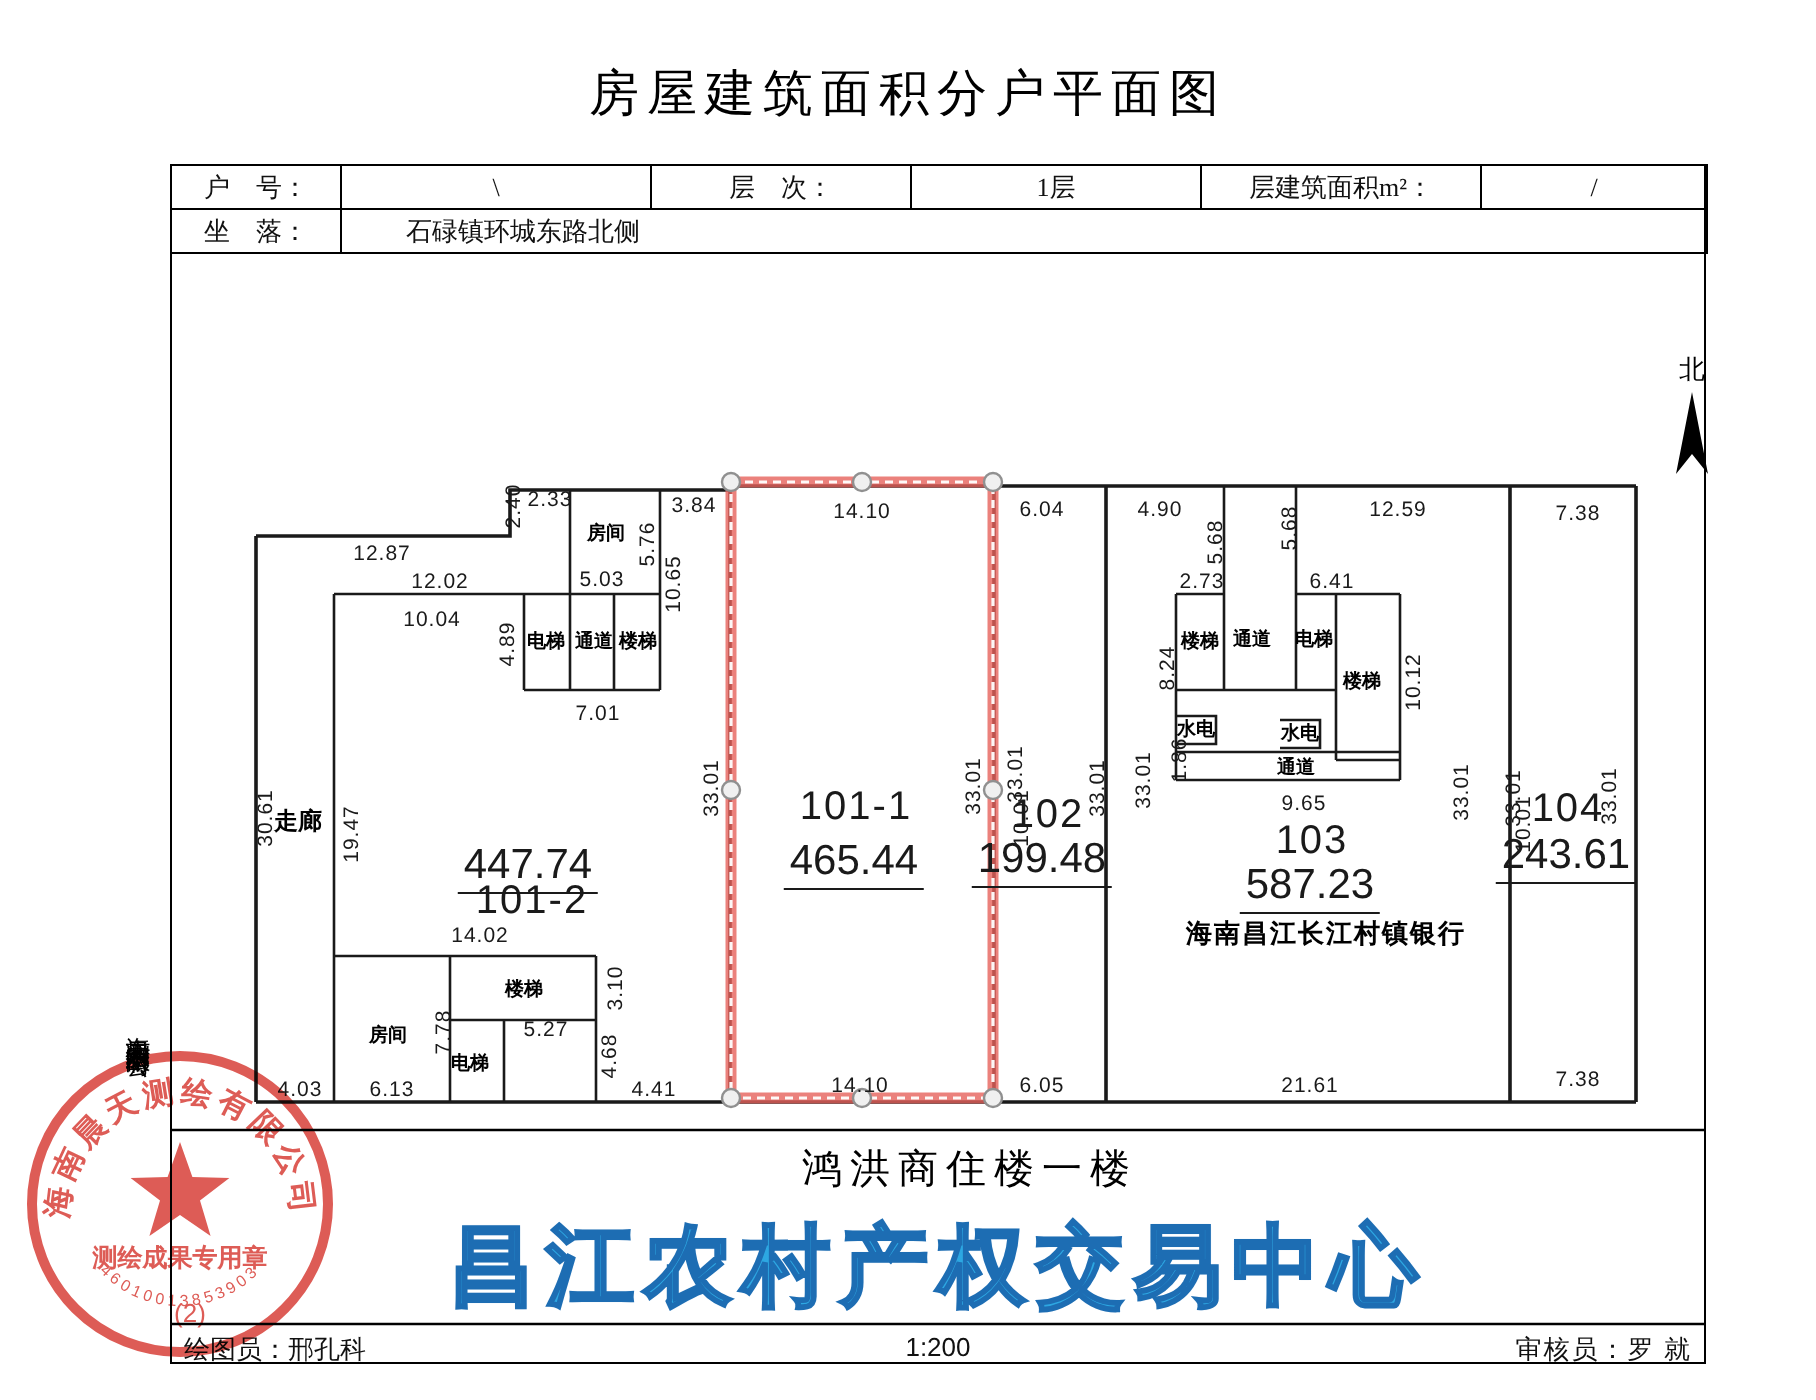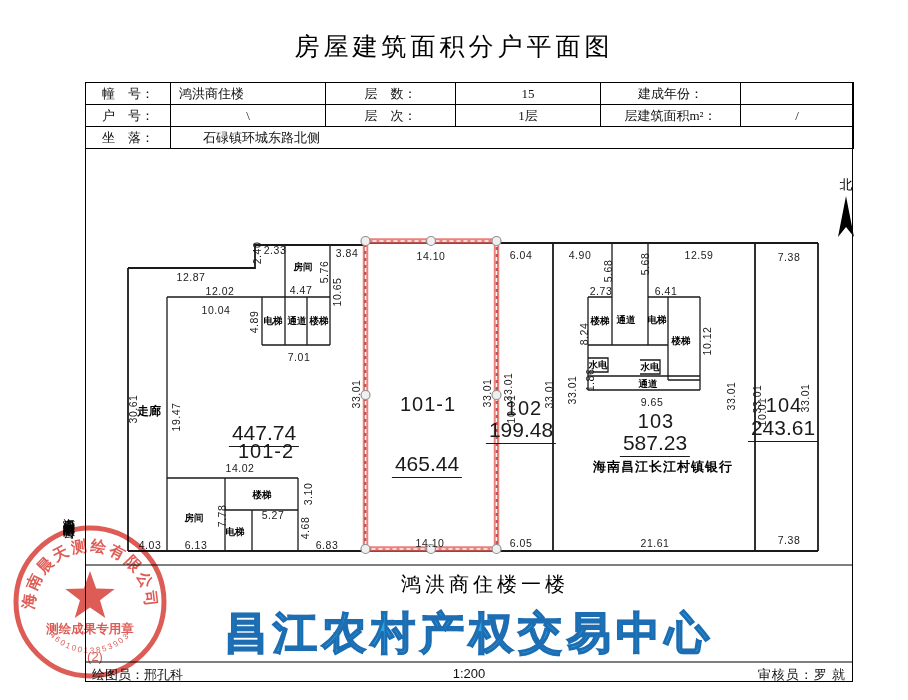--- a/index.html
+++ b/index.html
@@ -56,28 +56,20 @@
 <table class="info">
   <colgroup>
     <col style="width:85px">
       <col style="width:155px">
       <col style="width:130px">
     <col style="width:145px">
       <col style="width:140px">
       <col style="width:113px">
   </colgroup>
   <tbody>
-  <tr>
-    <td class="lbl">幢　号：</td>
-    <td style="text-align:left;padding-left:8px;">鸿洪商住楼</td>
-    <td class="lbl">层　数：</td>
-    <td>15</td>
-    <td class="lbl">建成年份：</td>
-    <td></td>
-  </tr>
   <tr>
     <td class="lbl">户　号：</td>
     <td>\</td>
     <td class="lbl">层　次：</td>
     <td>1层</td>
     <td class="lbl">层建筑面积m²：</td>
     <td>/</td>
   </tr>
   <tr>
     <td class="lbl">坐　落：</td>
@@ -119,35 +111,35 @@
   </g>
 </svg>
 
 <div id="plan-layer">
     <span class="dim" style="left: 191px; top: 277px;">12.87</span>
     <span class="dim" style="left: 220px; top: 291px;">12.02</span>
     <span class="dim" style="left: 216px; top: 310px;">10.04</span>
     <span class="dim" style="left: 257px; top: 253px; transform: translate(-50%, -50%) rotate(-90deg);">2.40</span>
     <span class="dim" style="left: 275px; top: 250px;">2.33</span>
     <span class="dim" style="left: 347px; top: 253px;">3.84</span>
-    <span class="dim" style="left: 301px; top: 290px;">4.47</span>
+    <span class="dim" style="left: 301px; top: 290px;">5.03</span>
     <span class="dim" style="left: 324px; top: 272px; transform: translate(-50%, -50%) rotate(-90deg);">5.76</span>
     <span class="dim" style="left: 337px; top: 292px; transform: translate(-50%, -50%) rotate(-90deg);">10.65</span>
     <span class="dim" style="left: 254px; top: 322px; transform: translate(-50%, -50%) rotate(-90deg);">4.89</span>
     <span class="dim" style="left: 299px; top: 357px;">7.01</span>
     <span class="dim" style="left: 133px; top: 409px; transform: translate(-50%, -50%) rotate(-90deg);">30.61</span>
     <span class="dim" style="left: 176px; top: 417px; transform: translate(-50%, -50%) rotate(-90deg);">19.47</span>
     <span class="dim" style="left: 240px; top: 468px;">14.02</span>
     <span class="dim" style="left: 308px; top: 494px; transform: translate(-50%, -50%) rotate(-90deg);">3.10</span>
     <span class="dim" style="left: 222px; top: 516px; transform: translate(-50%, -50%) rotate(-90deg);">7.78</span>
     <span class="dim" style="left: 273px; top: 515px;">5.27</span>
     <span class="dim" style="left: 305px; top: 528px; transform: translate(-50%, -50%) rotate(-90deg);">4.68</span>
     <span class="dim" style="left: 150px; top: 545px;">4.03</span>
     <span class="dim" style="left: 196px; top: 545px;">6.13</span>
-    <span class="dim" style="left: 327px; top: 545px;">6.83</span>
+    <span class="dim" style="left: 327px; top: 545px;">4.41</span>
     <span class="dim" style="left: 431px; top: 256px;">14.10</span>
     <span class="dim" style="left: 430px; top: 543px;">14.10</span>
     <span class="dim" style="left: 356px; top: 394px; transform: translate(-50%, -50%) rotate(-90deg);">33.01</span>
     <span class="dim" style="left: 487px; top: 393px; transform: translate(-50%, -50%) rotate(-90deg);">33.01</span>
     <span class="dim" style="left: 521px; top: 255px;">6.04</span>
     <span class="dim" style="left: 508px; top: 387px; transform: translate(-50%, -50%) rotate(-90deg);">33.01</span>
     <span class="dim" style="left: 511px; top: 409px; transform: translate(-50%, -50%) rotate(-90deg);">10.01</span>
     <span class="dim" style="left: 549px; top: 394px; transform: translate(-50%, -50%) rotate(-90deg);">33.01</span>
     <span class="dim" style="left: 572px; top: 390px; transform: translate(-50%, -50%) rotate(-90deg);">33.01</span>
     <span class="dim" style="left: 521px; top: 543px;">6.05</span>
@@ -179,21 +171,21 @@
     <span class="room" style="left: 626px; top: 320px;">通道</span>
     <span class="room" style="left: 657px; top: 320px;">电梯</span>
     <span class="room" style="left: 681px; top: 341px;">楼梯</span>
     <span class="room" style="left: 598px; top: 365px;">水电</span>
     <span class="room" style="left: 650px; top: 367px;">水电</span>
     <span class="room" style="left: 648px; top: 384px;">通道</span>
     <span class="corridor" style="left: 149px; top: 411px;">走廊</span>
     <span class="unit-id" style="left: 266px; top: 404px; margin-top: 47px;">101-2</span>
     <span class="unit-area" style="left: 264px; top: 434px;">447.74</span>
     <span class="unit-id" style="left: 428px; top: 404px; text-align: center;">101-1</span>
-    <span class="unit-area" style="left: 427px; top: 432px; margin-top: 33px;">465.44</span>
+    <span class="unit-area" style="left: 427px; top: 432px;">465.44</span>
     <span class="unit-id" style="left: 524px; top: 408px;">102</span>
     <span class="unit-area" style="left: 521px; top: 431px;">199.48</span>
     <span class="unit-id" style="left: 656px; top: 421px;">103</span>
     <span class="unit-area" style="left: 655px; top: 444px;">587.23</span>
     <span class="unit-note" style="left: 663px; top: 467px;">海南昌江长江村镇银行</span>
     <span class="unit-id" style="left: 784px; top: 405px;">104</span>
     <span class="unit-area" style="left: 783px; top: 429px;">243.61</span>
   </div>
 
 <div class="caption">鸿洪商住楼一楼</div>

